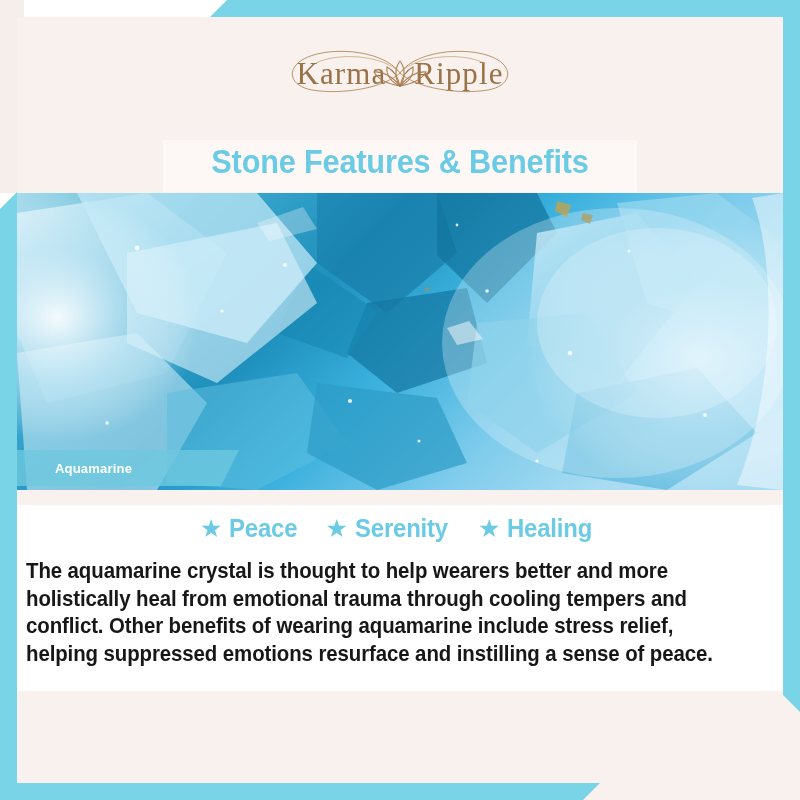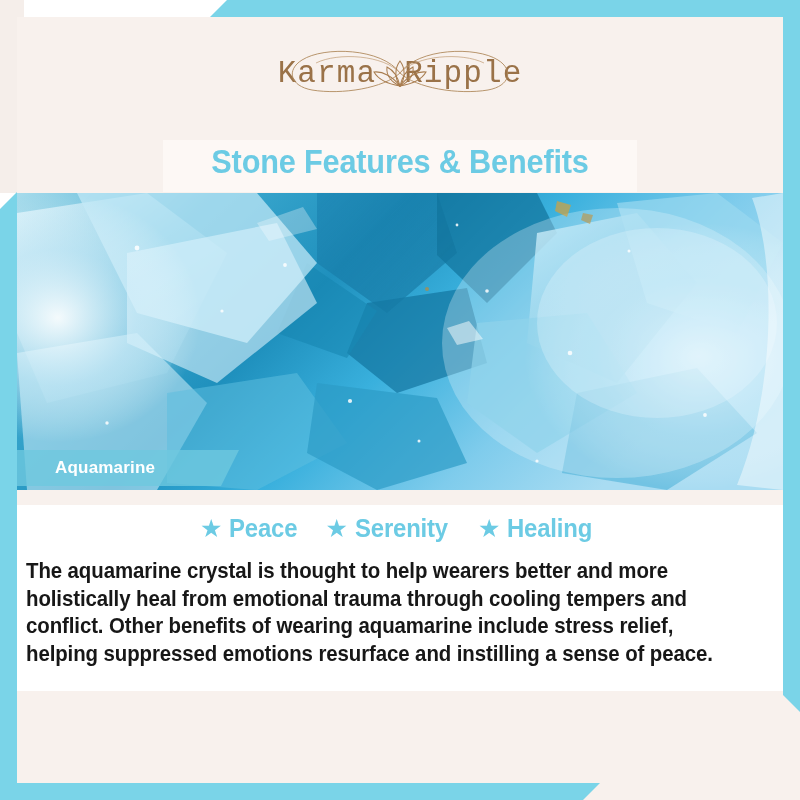--- a/index.html
+++ b/index.html
@@ -109,21 +109,21 @@
   }
   #logo-inner {
     position: relative;
     display: flex;
     align-items: center;
     justify-content: center;
     width: 300px;
     height: 62px;
   }
   .logo-word {
-    font-family: Liberation Mono, monospace;
+    font-family: Liberation Serif, serif;
     font-size: 31px;
     letter-spacing: 1.1px;
     color: #9a7248;
     line-height: 1;
     white-space: nowrap;
   }
   #logo-word-1 { margin-right: 14px; }
   #logo-word-2 { margin-left: 14px; }
   #logo-flourish {
     position: absolute;
@@ -180,21 +180,21 @@
     height: 36px;
     background: rgba(110, 200, 222, 0.80);
     clip-path: polygon(0 0, 100% 0, calc(100% - 18px) 100%, 0 100%);
     display: flex;
     align-items: center;
   }
   #stone-name {
     color: #ffffff;
     font-family: "Liberation Sans", sans-serif;
     font-weight: bold;
-    font-size: 17px;
+    font-size: 13px;
     letter-spacing: 0.2px;
     padding-left: 38px;
     white-space: nowrap;
   }
 
   
   #content-strip {
     position: absolute;
     left: 17px;
     top: 490px;

